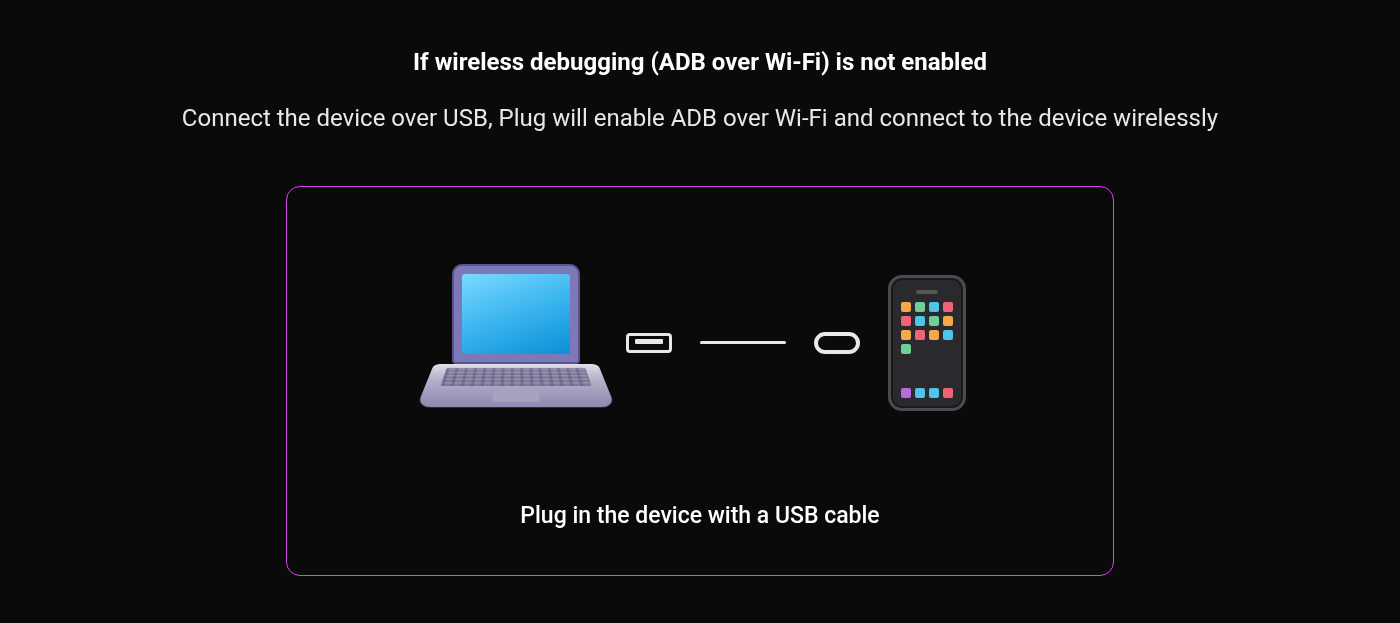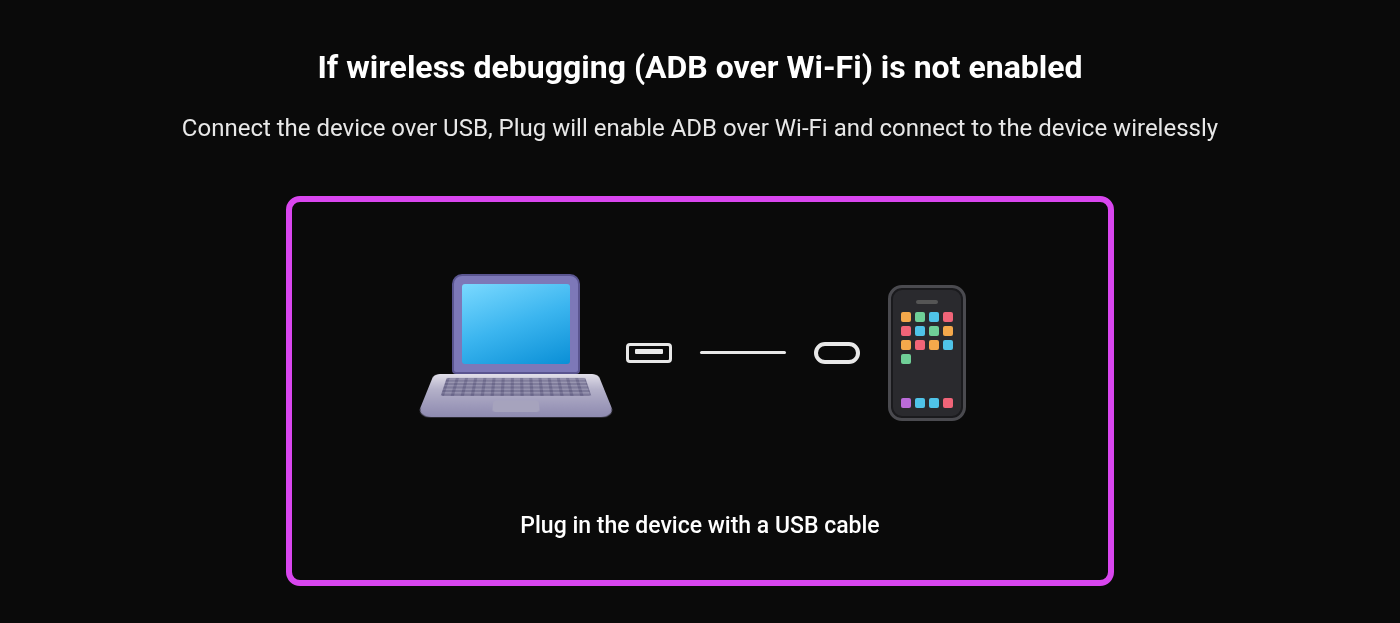--- a/index.html
+++ b/index.html
@@ -12,37 +12,37 @@
       height: 623px;
       background: #0a0a0a;
       font-family: -apple-system, BlinkMacSystemFont, "Segoe UI", Roboto, Helvetica, Arial, sans-serif;
       color: #ffffff;
       display: flex;
       flex-direction: column;
       align-items: center;
       padding-top: 48px;
     }
     .heading {
-      font-size: 32px;
+      font-size: 24px;
       font-weight: 700;
       color: #ffffff;
       text-align: center;
       margin-bottom: 28px;
     }
     .subheading {
       font-size: 24px;
       font-weight: 400;
       color: #e8e8e8;
       text-align: center;
       margin-bottom: 54px;
     }
     .card {
       width: 828px;
       height: 390px;
-      border: 6px solid #d946ef;
+      border: 1px solid #d946ef;
       border-radius: 14px;
       display: flex;
       flex-direction: column;
       align-items: center;
       justify-content: center;
       padding: 40px;
     }
     .illustration-row {
       display: flex;
       align-items: center;

